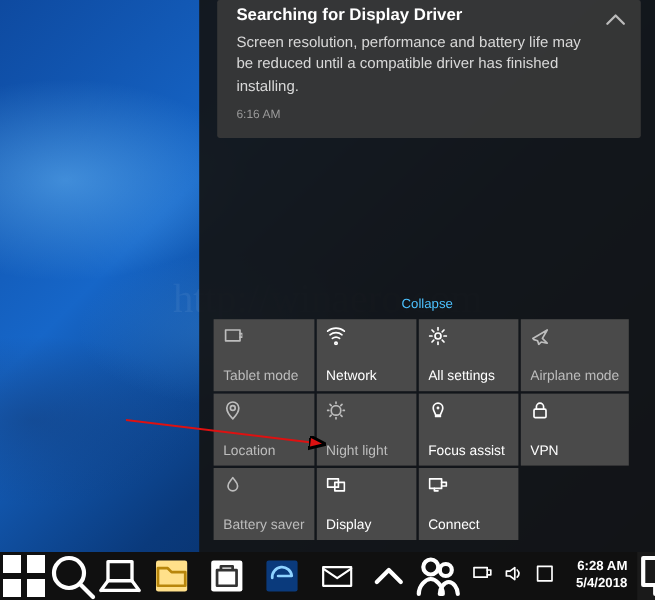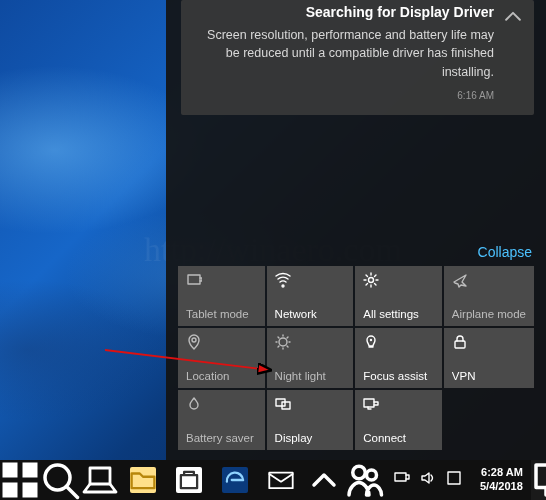--- a/index.html
+++ b/index.html
@@ -22,37 +22,37 @@
     white-space:nowrap; pointer-events:none;
   }
   .action-center {
     position:absolute; right:0; top:0; bottom:40px; width:380px;
     background: rgba(20,20,20,0.92); color:#fff;
     display:flex; flex-direction:column; overflow:hidden;
   }
   .notif {
     margin:0 12px 0 15px; position:relative;
     background: rgba(58,58,58,0.9); border-radius:2px; padding:0 40px 12px 16px;
-    font-size:12.5px; color:#d8d8d8; line-height:1.45;text-align:right;
+    font-size:12.5px; color:#d8d8d8; line-height:1.45;
   }
   .notif .title { color:#fff; font-size:14px; font-weight:600; margin-bottom:4px; padding-top:2px;}
   .notif .time { color:#9a9a9a; font-size:10px; margin-top:8px;}
   .notif .chev {
     position:absolute; top:6px; right:10px; width:22px; height:22px;
     display:flex; align-items:center; justify-content:center; color:#bbb; cursor:pointer;
   }
   .spacer { flex:1; }
   .ac-controls {
-    display:flex; justify-content:flex-end; align-items:center;
-    padding:8px 14px 6px 14px; font-size:14px;
+    display:flex; justify-content:center; align-items:center;
+    padding:8px 14px 6px 14px; font-size:11px;
   }
   .link-blue { color:#4cc2ff; cursor:pointer; }
   .tiles {
     display:grid; grid-template-columns: repeat(4, 1fr);
-    gap:2px; padding:0 12px 10px 12px;
+    gap:2px; padding:0 22px 10px 12px;
   }
   .tile {
     height:60px; background:#4a4a4a; position:relative;
     padding:6px 8px; cursor:pointer; color:#fff; font-size:11.5px;
     display:flex; flex-direction:column; justify-content:space-between;
   }
   .tile .ticon { height:16px; display:flex; align-items:center; color:#fff; }
   .tile .ticon svg { width:16px; height:16px; }
   .tile .tlabel { white-space:nowrap; overflow:hidden; }
   .tile.dimmed { color:#bdbdbd; }

